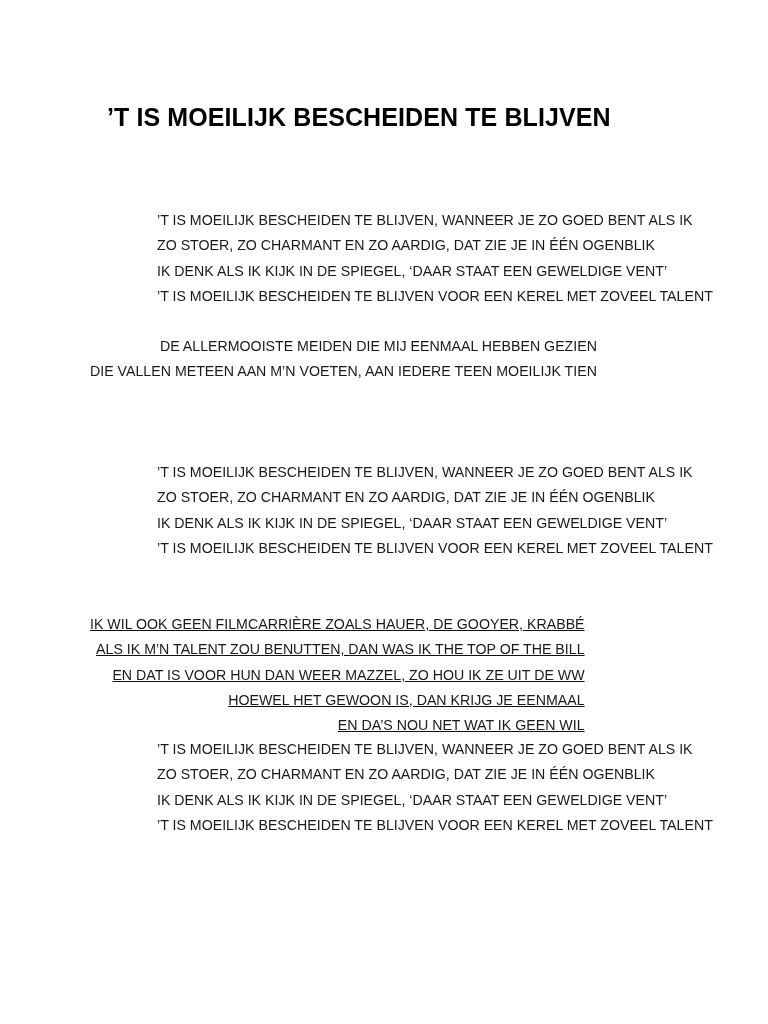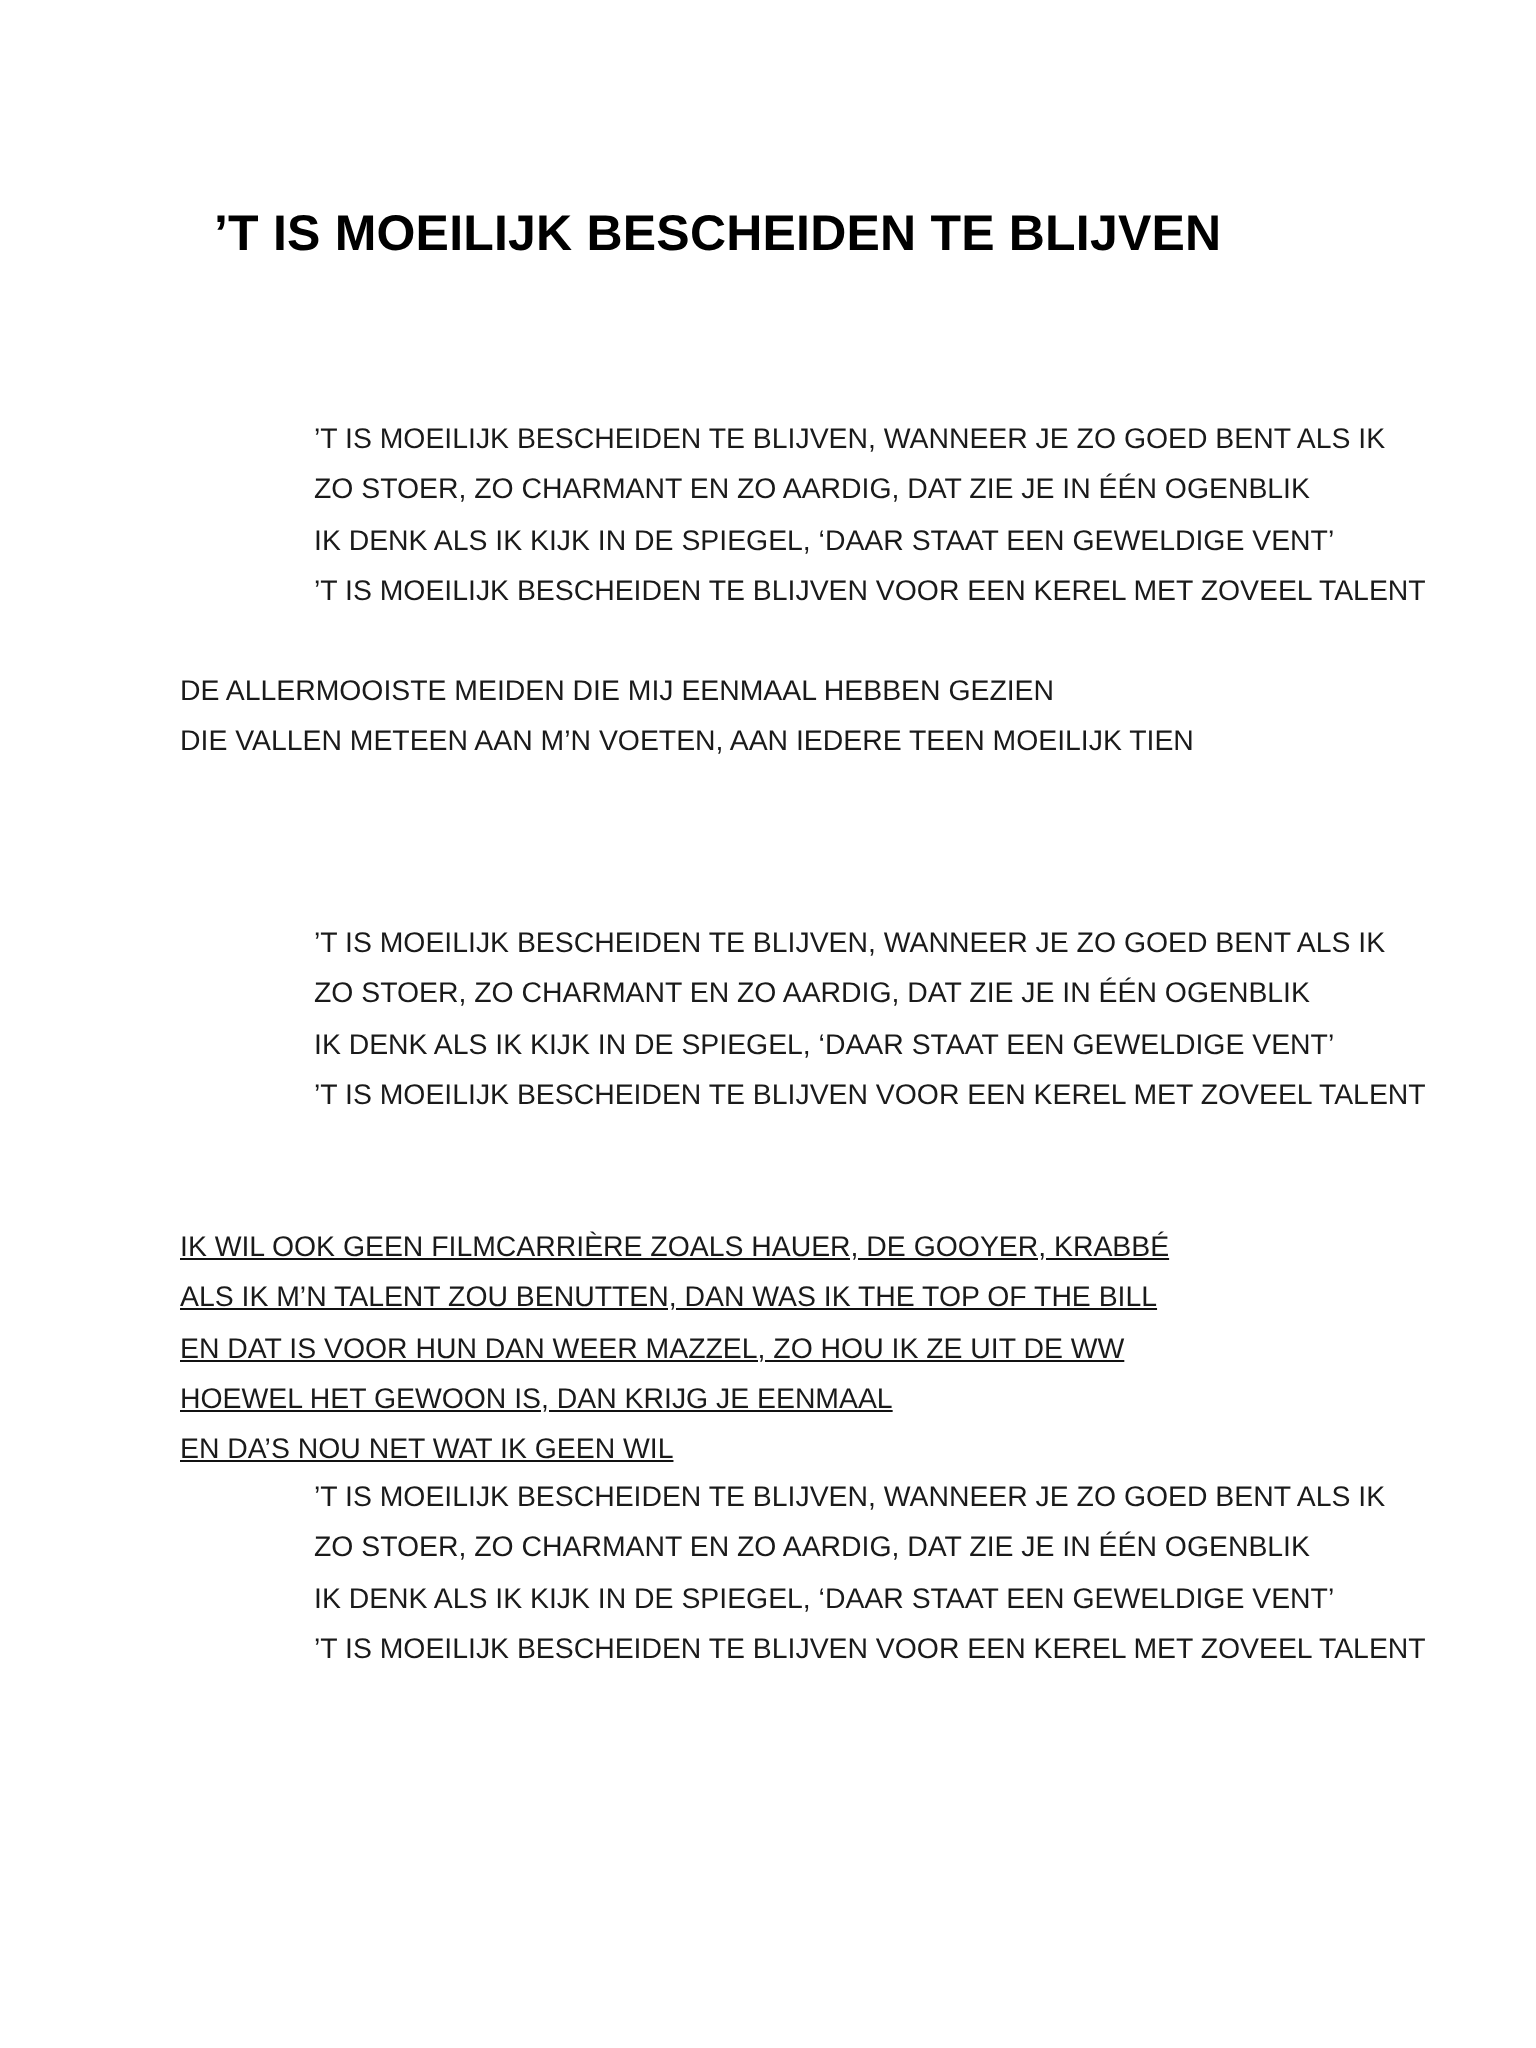--- a/index.html
+++ b/index.html
@@ -33,21 +33,21 @@
       list-style: none;
     }
     .stanza li {
       font-size: 14.2px;
       line-height: 25.3px;
       height: 25.3px;
       white-space: nowrap;
       color: #1a1a1a;
     }
     .chorus { left: 129px; margin-left: 28px; }
-    .verse { left: 90px; }
+    .verse { left: 90px; text-align: right; }
     #s1 { top: 208px; }
     #s2 { top: 334px; }
     #s3 { top: 460px; }
     #s4 { top: 612px; text-decoration: underline; }
     #s5 { top: 737px; }
   </style>
 </head>
 <body>
 
 <h1 class="title">’T IS MOEILIJK BESCHEIDEN TE BLIJVEN</h1>

